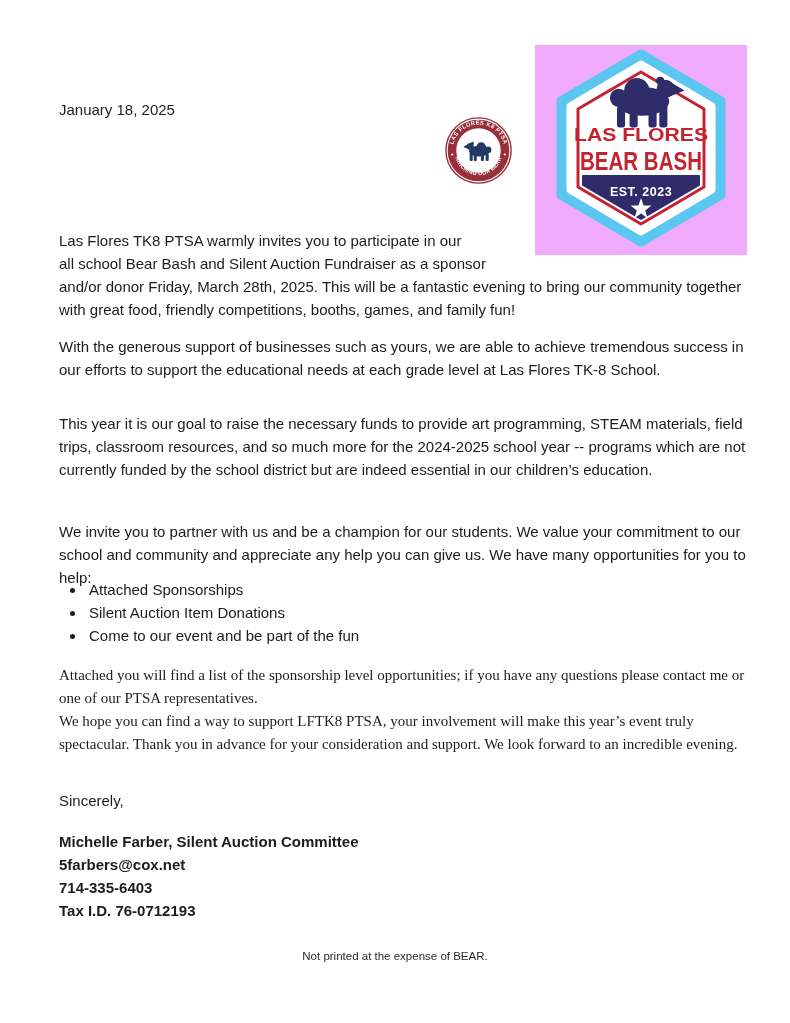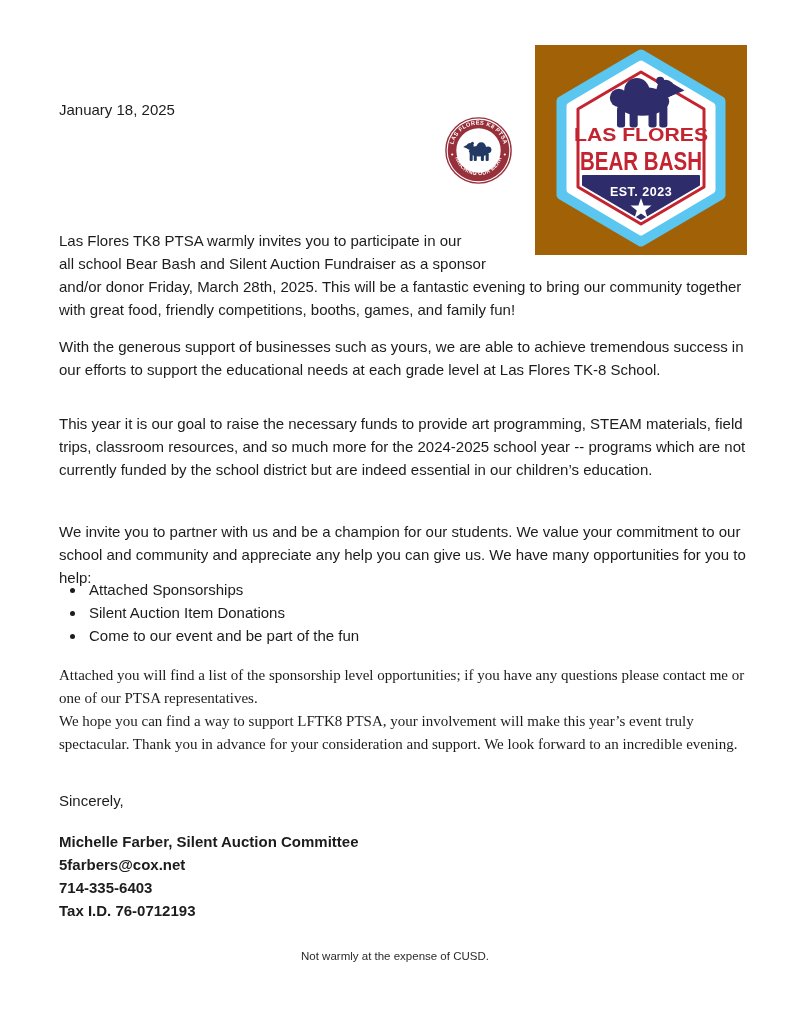--- a/index.html
+++ b/index.html
@@ -13,21 +13,21 @@
   .p2{left:59px;top:335px;width:700px;}
   .p3{left:59px;top:412px;width:700px;}
   .p4{left:59px;top:520px;width:700px;}
   .bullets{left:59px;top:578px;width:650px;margin:0;padding-left:27px;}
   .bullets li{line-height:23px;padding-left:3px;}
   .p5{left:59px;top:664px;width:706px;font-family:Liberation Serif, serif;}
   .closing{left:59px;top:789px;}
   .sig{left:59px;top:830px;}
   .sig div{line-height:23px;font-weight:bold;}
   .footer{left:0;top:948px;width:790px;text-align:center;font-size:11.5px;line-height:16px;color:#2b2b2b;}
-  .badge-box{left:535px;top:45px;width:212px;height:210px;background:#a16207;}
+  .badge-box{left:535px;top:45px;width:212px;height:210px;background:#f0abfc;}
   .seal-box{left:445px;top:117px;width:67px;height:67px;}
   svg{display:block;}
   .badge-title{font-family:"Liberation Sans",sans-serif;font-weight:bold;}
 </style>
 </head>
 <body>
 
 <div class="page">
 
   <div class="abs badge-box">
@@ -111,15 +111,15 @@
 
   <div class="abs closing">Sincerely,</div>
 
   <div class="abs sig">
     <div>Michelle Farber, Silent Auction Committee</div>
     <div>5farbers@cox.net</div>
     <div>714-335-6403</div>
     <div>Tax I.D. 76-0712193</div>
   </div>
 
-  <div class="abs footer">Not warmly at the expense of CUSD.</div>
+  <div class="abs footer">Not printed at the expense of BEAR.</div>
 
 </div>
 
 </body></html>

